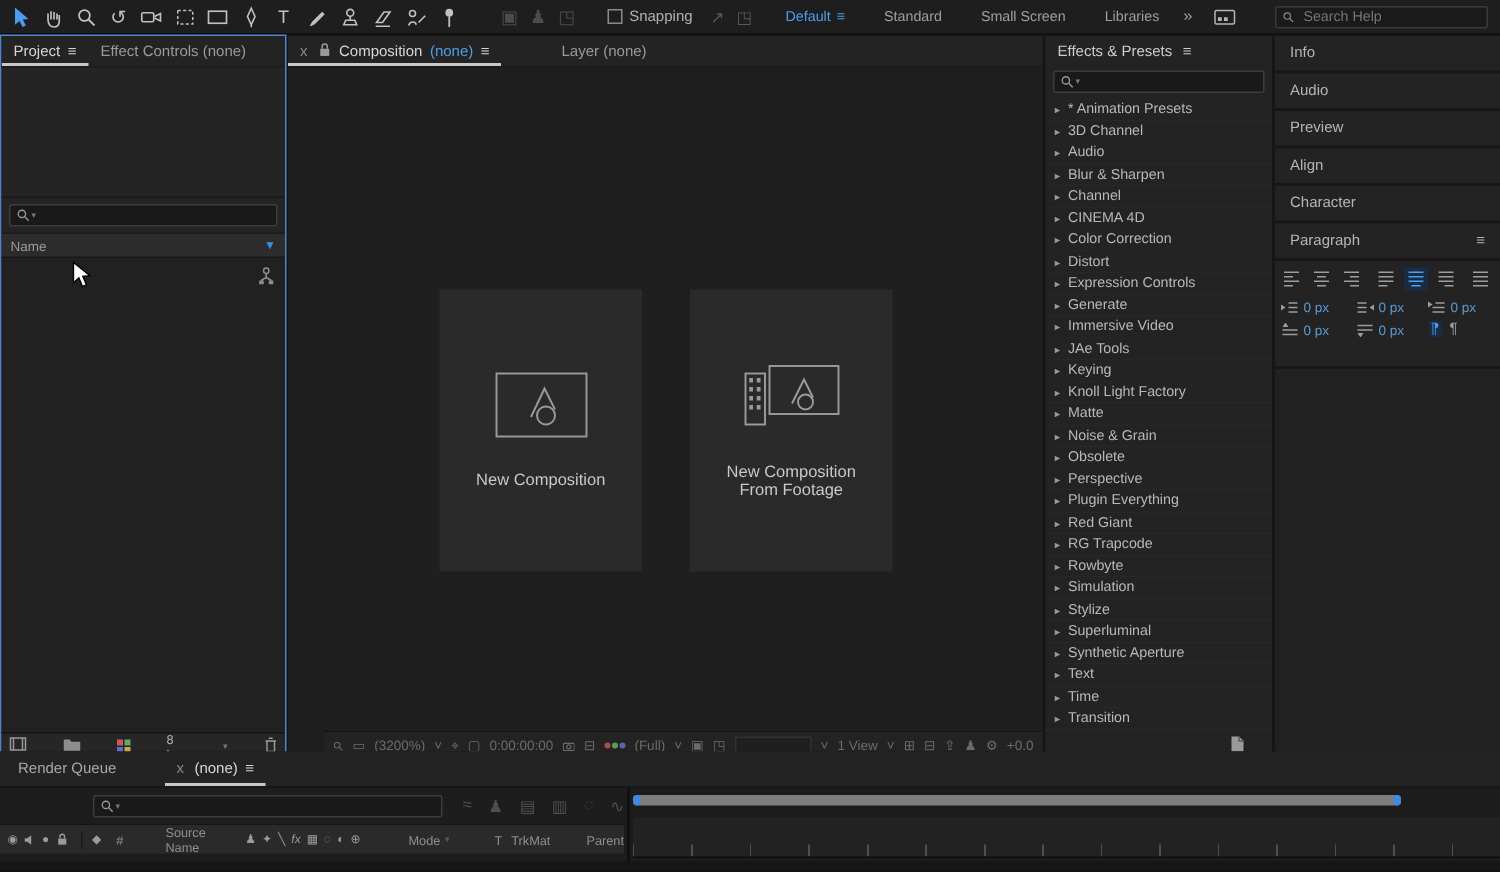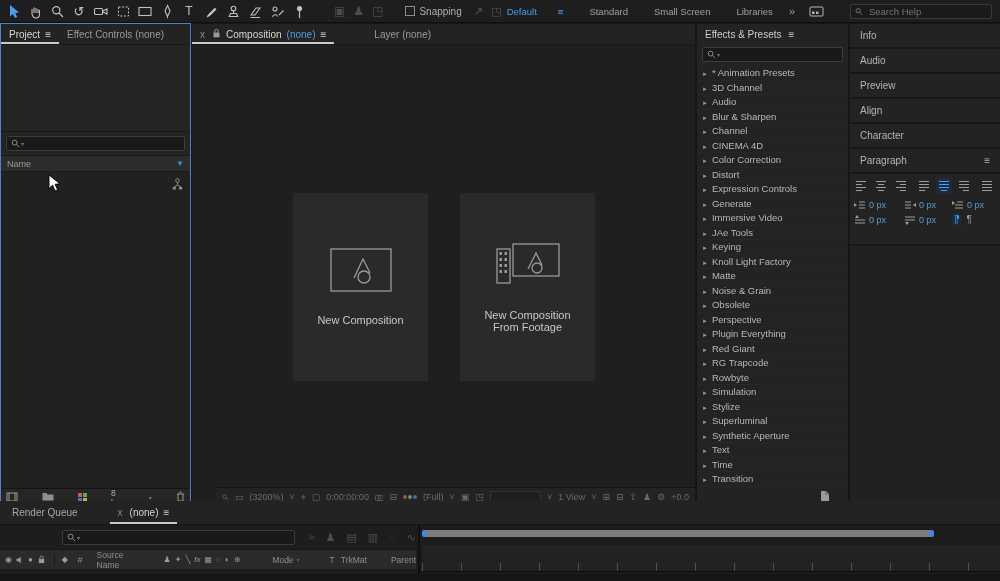--- a/index.html
+++ b/index.html
@@ -12,21 +12,21 @@
   .tools{display:flex;align-items:center;gap:4px;padding-left:4px;}
   .tool{width:18px;height:18px;display:flex;align-items:center;justify-content:center;}
   .tool svg{display:block;}
   .tchar{color:#c0c0c0;font-size:13px;line-height:1;}
   .dimset{display:flex;gap:8px;margin-left:26px;color:#4c4c4c;font-size:12px;}
   .snapping{display:flex;align-items:center;gap:4px;margin-left:22px;color:#b0b0b0;}
   .chk{width:8px;height:8px;border:1px solid #8a8a8a;background:transparent;display:inline-block;}
   .dimset2{display:flex;gap:8px;margin-left:12px;color:#585858;font-size:11px;}
   .workspaces{display:flex;align-items:center;gap:26px;margin-left:auto;margin-right:8px;font-size:9.5px;}
   .ws{color:#9f9f9f;}
-  .ws.active{color:#4a9df0;display:flex;align-items:center;gap:21px;}
+  .ws.active{color:#4a9df0;display:flex;align-items:center;gap:4px;}
   .ws.active .i-menu{color:#4a9df0;}
   .ws-over{color:#9f9f9f;font-size:11px;margin-left:-10px;}
   .wsbar-icon{margin-left:-12px;display:flex;}
   .search-help{display:flex;align-items:center;gap:4px;background:#1a1a1a;border:1px solid #3a3a3a;
                border-radius:2px;height:13px;width:132px;padding:0 4px;}
   .search-help input{background:transparent;border:0;outline:0;color:#9a9a9a;font-size:9.5px;width:100%;
                font-family:inherit;}
   
   .i-menu::before{content:"≡";} .i-tri::before{content:"►";font-size:6px;color:#9a9a9a;}
   .i-sort::before{content:"▼";} .i-chev::before{content:"˅";}
@@ -713,21 +713,21 @@
             </svg>
           <span class="i-solo"></span>
           <svg width="9" height="9" viewBox="0 0 9 10">
               <rect x="1.5" y="4.5" width="6" height="4.5" fill="#9a9a9a"></rect>
               <path d="M2.8,4.5 V3 a1.7,1.7 0 0 1 3.4,0 V4.5" fill="none" stroke="#9a9a9a"></path>
             </svg>
         </span>
         <span class="sep"></span>
         <span class="i-diam" style="color:#9a9a9a;font-size:8px;margin:0 4px;"></span>
         <span style="margin:0 6px;">#</span>
-        <span style="margin-left:8px;">Source Name</span>
+        <span style="margin-left:22px;">Source Name</span>
         <span class="switches">
           <span class="i-shy"></span>
           <span class="i-star"></span>
           <span class="i-slash"></span>
           <span class="i-fx"></span>
           <span class="i-mb"></span>
           <span class="i-circ"></span>
           <span class="i-adj"></span>
           <span class="i-3d"></span>
         </span>

